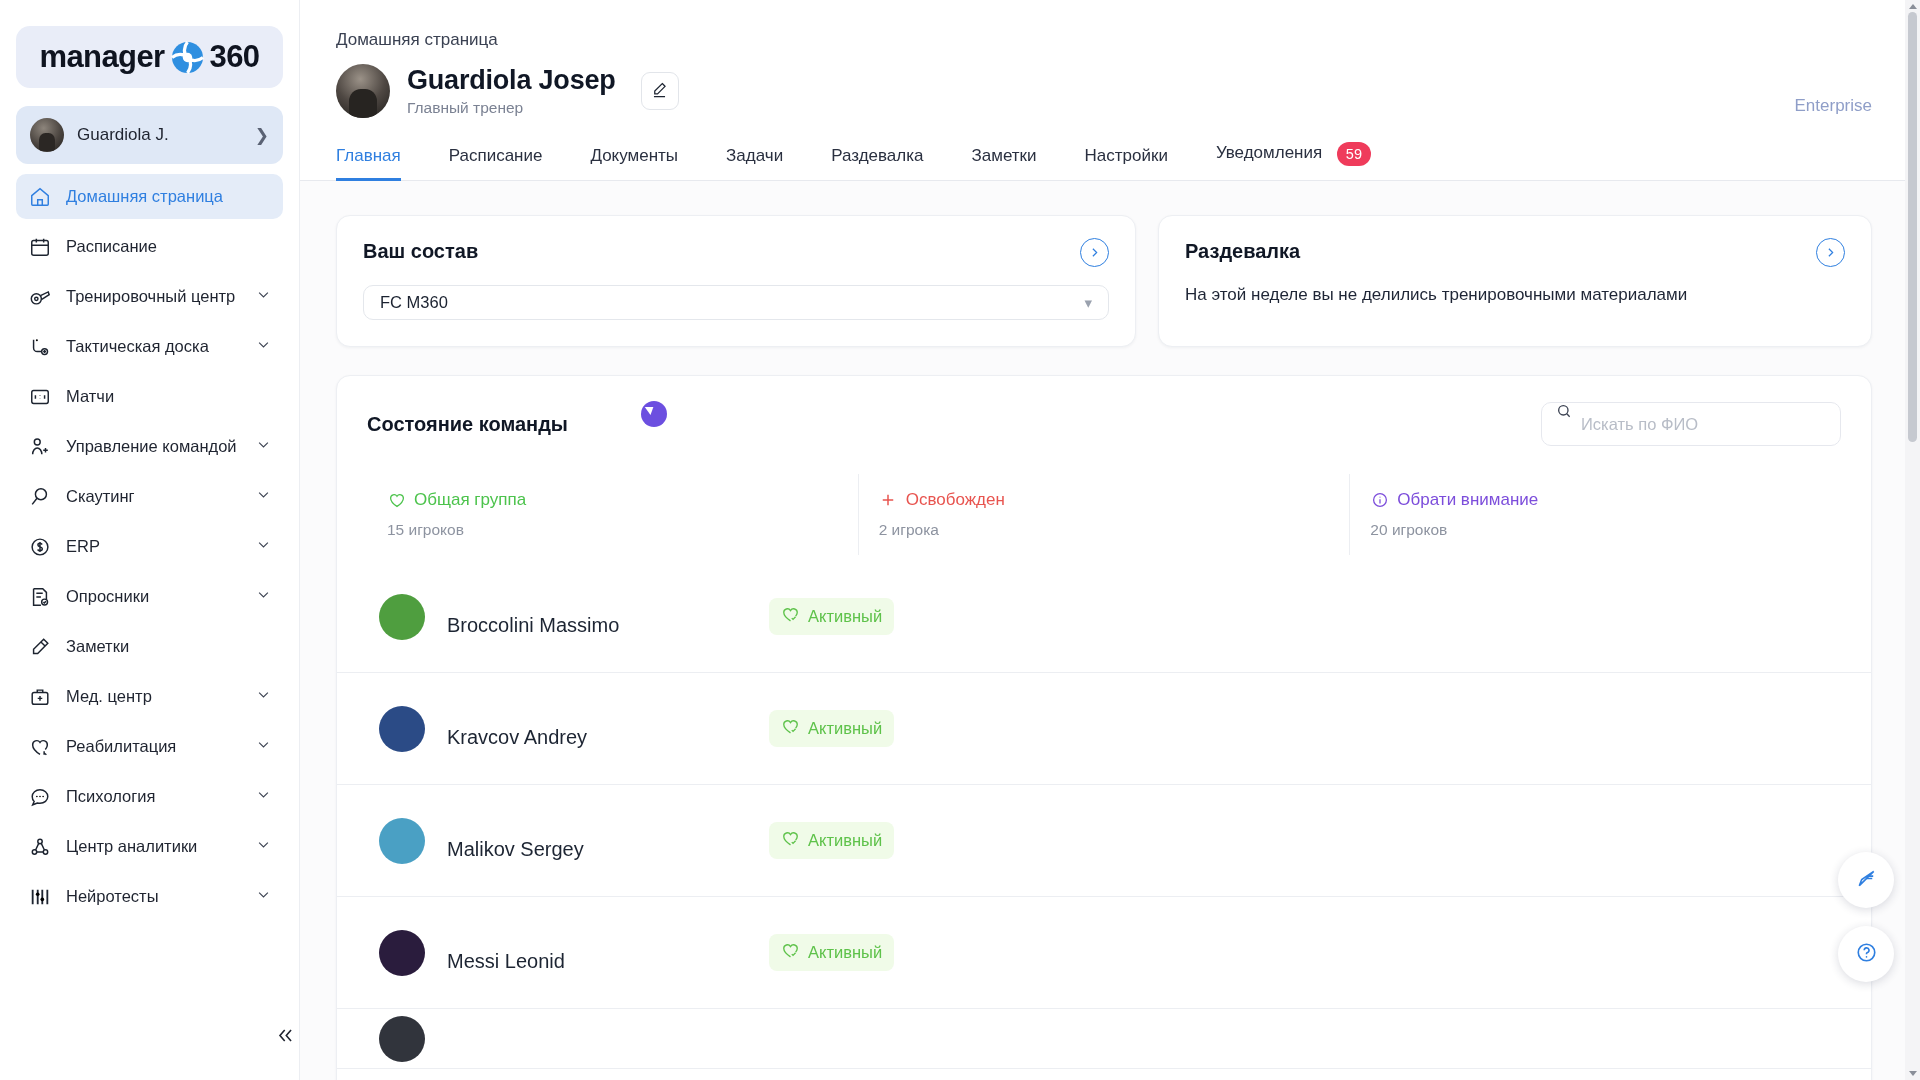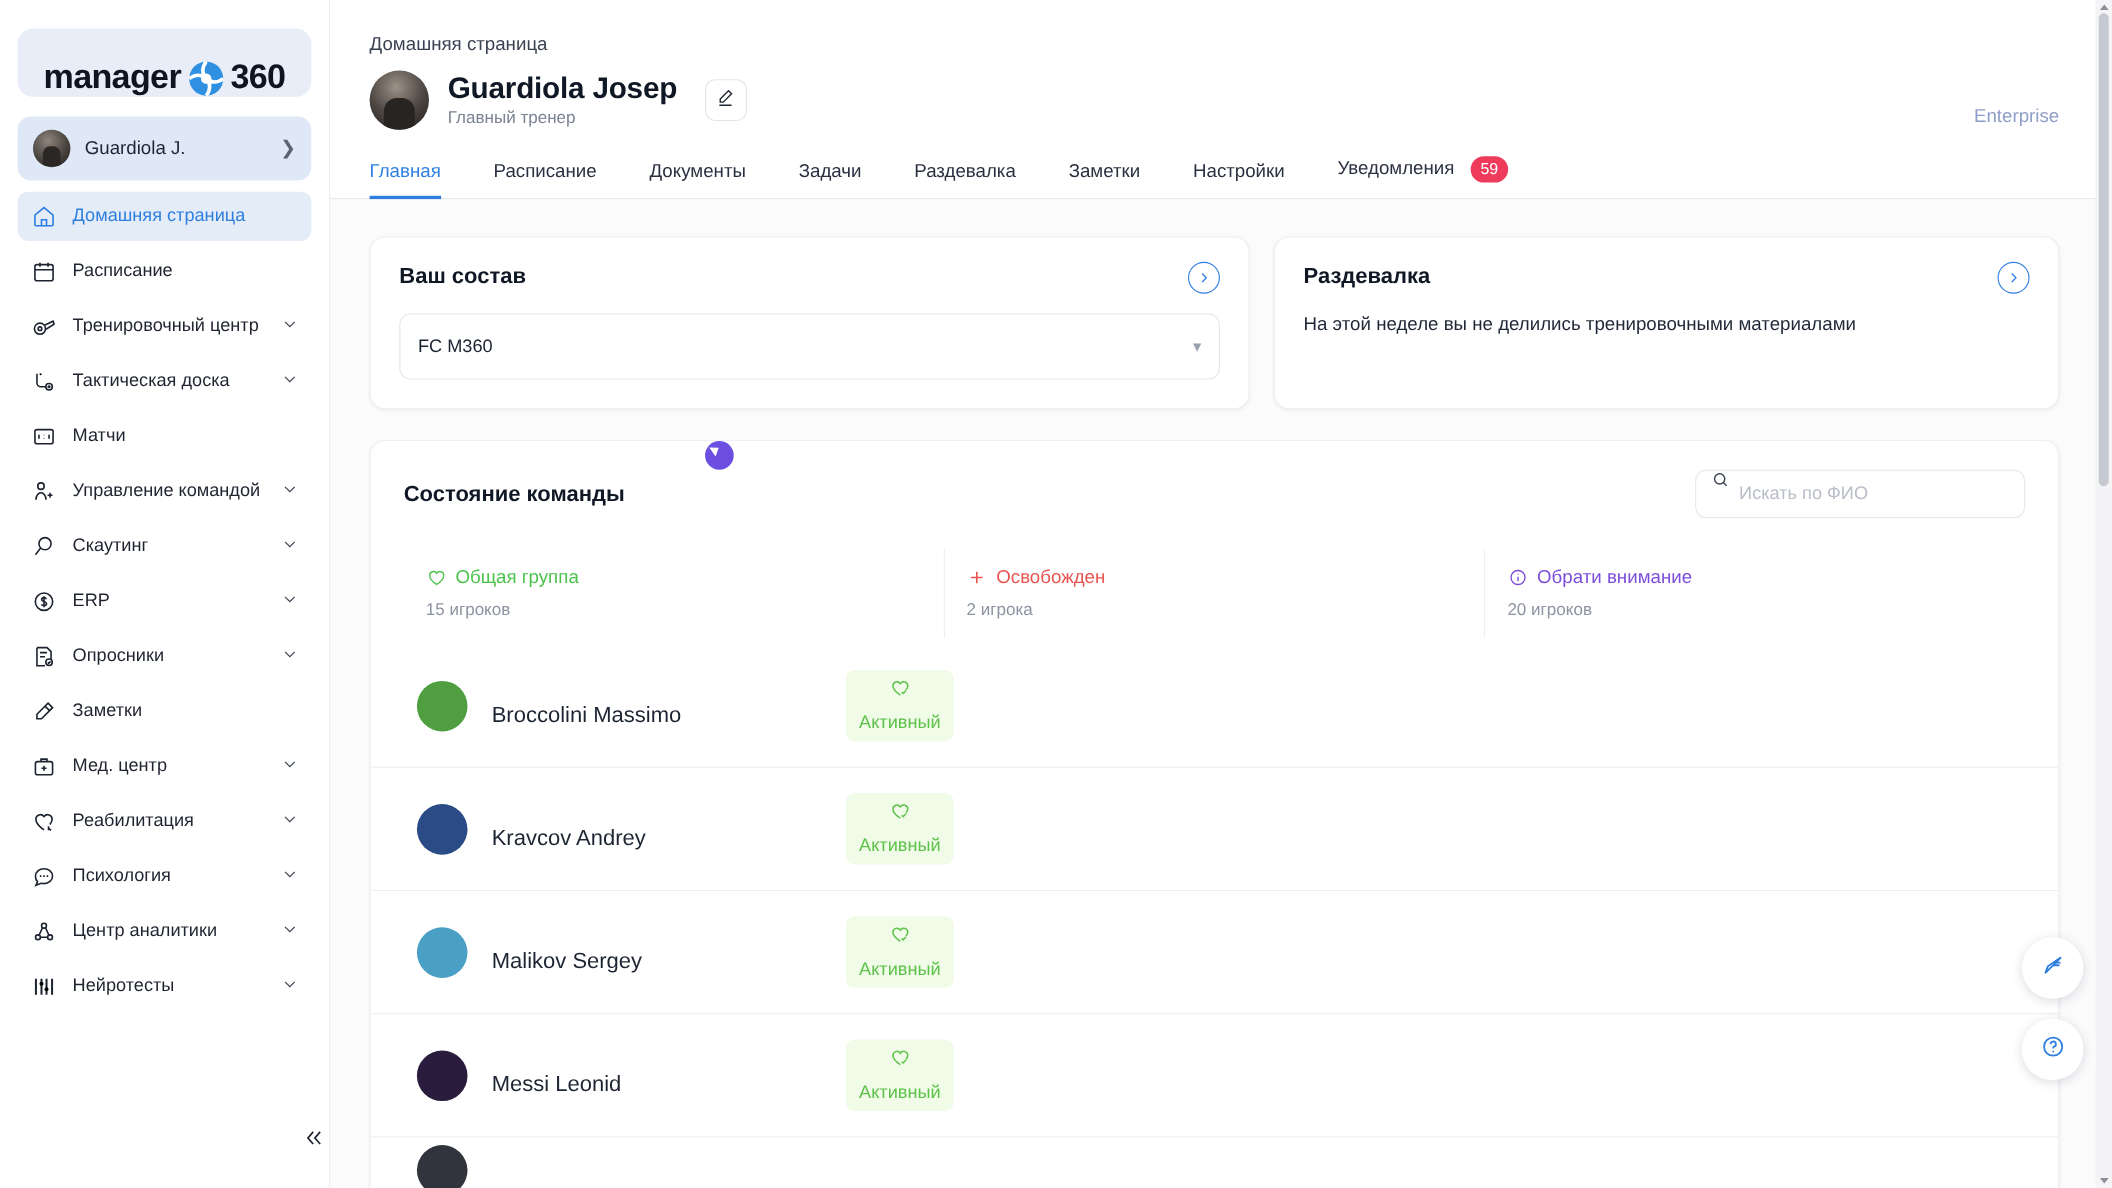--- a/index.html
+++ b/index.html
@@ -12,21 +12,21 @@
 
   
   .sidebar {
     width: 300px; min-width: 300px; height: 1080px;
     background: #ffffff; position: relative;
     border-right: 1px solid #eceef2;
     display: flex; flex-direction: column;
   }
   .logo-wrap {
     margin: 26px 16px 14px 16px; height: 62px; border-radius: 14px;
-    background: #e9edf8; display: flex; align-items: flex-end; justify-content: center;
+    background: #e9edf8; display: flex; align-items: center; justify-content: center;
     gap: 6px;
   }
   .logo-text { font-size: 31px; font-weight: 700; color: #0f1420; letter-spacing: -0.6px; }
   .logo-ball { width: 33px; height: 33px; flex: 0 0 33px; }
 
   .user-chip {
     margin: 4px 16px 10px 16px; height: 58px; border-radius: 12px;
     background: #dfe8f6; display: flex; align-items: center; padding: 0 14px; gap: 13px;
     cursor: pointer;
   }
@@ -120,21 +120,21 @@
   .card-a { width: 800px; }
   .card-b { flex: 1; }
   .card-title { font-size: 20px; font-weight: 700; color: #101725; }
   .card-arrow {
     position: absolute; right: 26px; top: 22px; width: 29px; height: 29px;
     border-radius: 50%; border: 1.6px solid #2f7fe0; display:flex; align-items:center; justify-content:center;
     cursor: pointer;
   }
   .card-arrow svg { width: 13px; height: 13px; stroke: #2f7fe0; fill:none; stroke-width: 2.2; }
   .select-box {
-    margin-top: 22px; height: 60px; border: 1px solid #e4e7ec; border-radius: 10px;
+    margin-top: 22px; height: 35px; border: 1px solid #e4e7ec; border-radius: 10px;
     display: flex; align-items: center; padding: 0 16px; background: #fff; cursor: pointer;
     font-size: 16.5px; color: #1b2230;
   }
   .select-box .chev { margin-left: auto; color: #9aa1ae; font-size: 15px; }
   .card-text { margin-top: 22px; font-size: 17px; color: #1f2636; }
 
   .panel {
     margin: 28px 48px 0 36px; background: #ffffff; border-radius: 14px;
     border: 1px solid #edeff3; box-shadow: 0 1px 3px rgba(20,30,60,0.05);
     padding: 26px 0 0 0; height: 760px; overflow: hidden; position: relative;
@@ -173,21 +173,21 @@
     border-bottom: 1px solid #eceef2; gap: 22px;
   }
   .p-avatar { width: 46px; height: 46px; border-radius: 50%; flex: 0 0 46px; overflow: hidden; position: relative; }
   .p-avatar::after {
     content:""; position:absolute; left:22%; top:45%; width:56%; height:55%;
     border-radius: 44% 44% 14% 14%;
   }
   .p-name { font-size: 20px; color: #1d2533; width: 300px; margin-top: 18px; }
   .p-status {
     display: inline-flex; align-items: center; gap: 8px; background: #f0fbe8;
-    border-radius: 8px; padding: 7px 12px; font-size: 16.5px; color: #5ec24a; flex-direction: column;
+    border-radius: 8px; padding: 7px 12px; font-size: 16.5px; color: #5ec24a;
   }
   .p-status svg { width: 19px; height: 19px; stroke: #5ec24a; fill:none; stroke-width: 1.7; }
 
   
   .fab {
     position: absolute; right: 26px; width: 56px; height: 56px; border-radius: 50%;
     background: #ffffff; box-shadow: 0 2px 10px rgba(30,40,70,0.16);
     display: flex; align-items: center; justify-content: center; cursor: pointer; z-index: 20;
   }
   .fab svg { width: 23px; height: 23px; stroke: #2f7fe0; fill: none; stroke-width: 1.7; }

